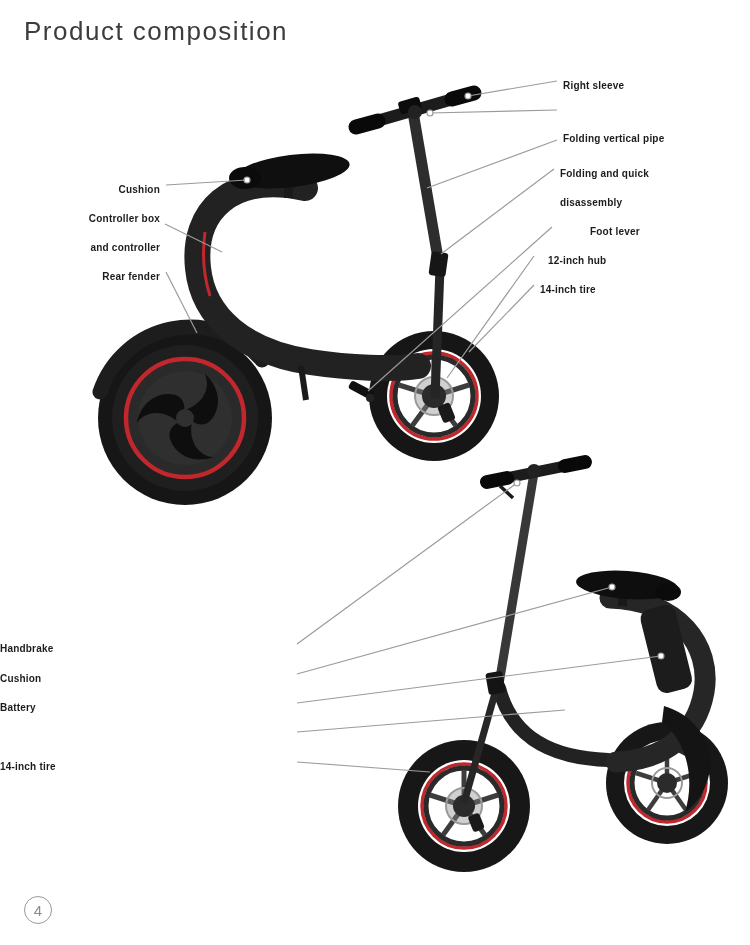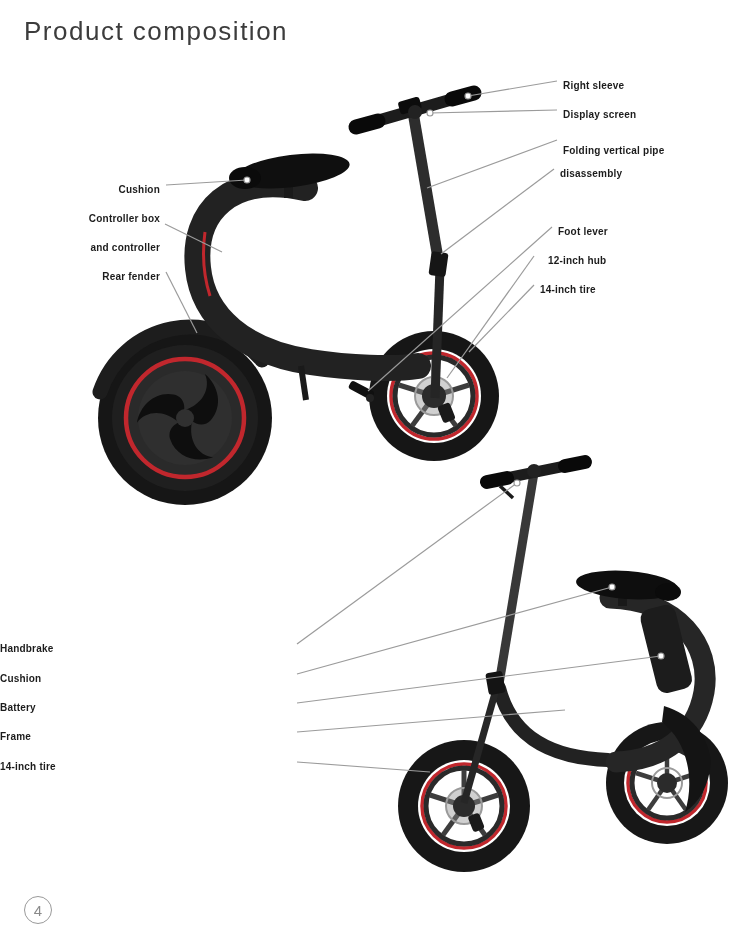--- a/index.html
+++ b/index.html
@@ -193,32 +193,31 @@
   </svg>
 
   <div class="lbl lbl-left-col" style="top:175px">Cushion</div>
   <div class="lbl lbl-left-col" style="top:204px">
     <div>Controller box</div>
     <div>and controller</div>
   </div>
   <div class="lbl lbl-left-col" style="top:262px">Rear fender</div>
 
   <div class="lbl" style="top:71px;left:563px">Right sleeve</div>
-  <div class="lbl" style="top:100px;left:563px">Display screen</div>
-  <div class="lbl" style="top:136px;left:563px">Folding vertical pipe</div>
+  <div class="lbl" style="top:124px;left:563px">Folding vertical pipe</div>
   <div class="lbl" style="top:159px;left:560px">
+    <div>Folding and quick</div>
     <div>disassembly</div>
   </div>
-  <div class="lbl" style="top:217px;left:558px">Foot lever</div>
+  <div class="lbl" style="top:217px;left:590px">Foot lever</div>
   <div class="lbl" style="top:246px;left:548px">12-inch hub</div>
   <div class="lbl" style="top:275px;left:540px">14-inch tire</div>
 
   <div class="lbl lbl-bottom-col" style="top:634px">Handbrake</div>
   <div class="lbl lbl-bottom-col" style="top:664px">Cushion</div>
   <div class="lbl lbl-bottom-col" style="top:693px">Battery</div>
-  <div class="lbl lbl-bottom-col" style="top:722px">Frame</div>
   <div class="lbl lbl-bottom-col" style="top:752px">14-inch tire</div>
 
   <div class="page-num">
     <span>4</span>
   </div>
 
 </div>
 
 </body></html>

